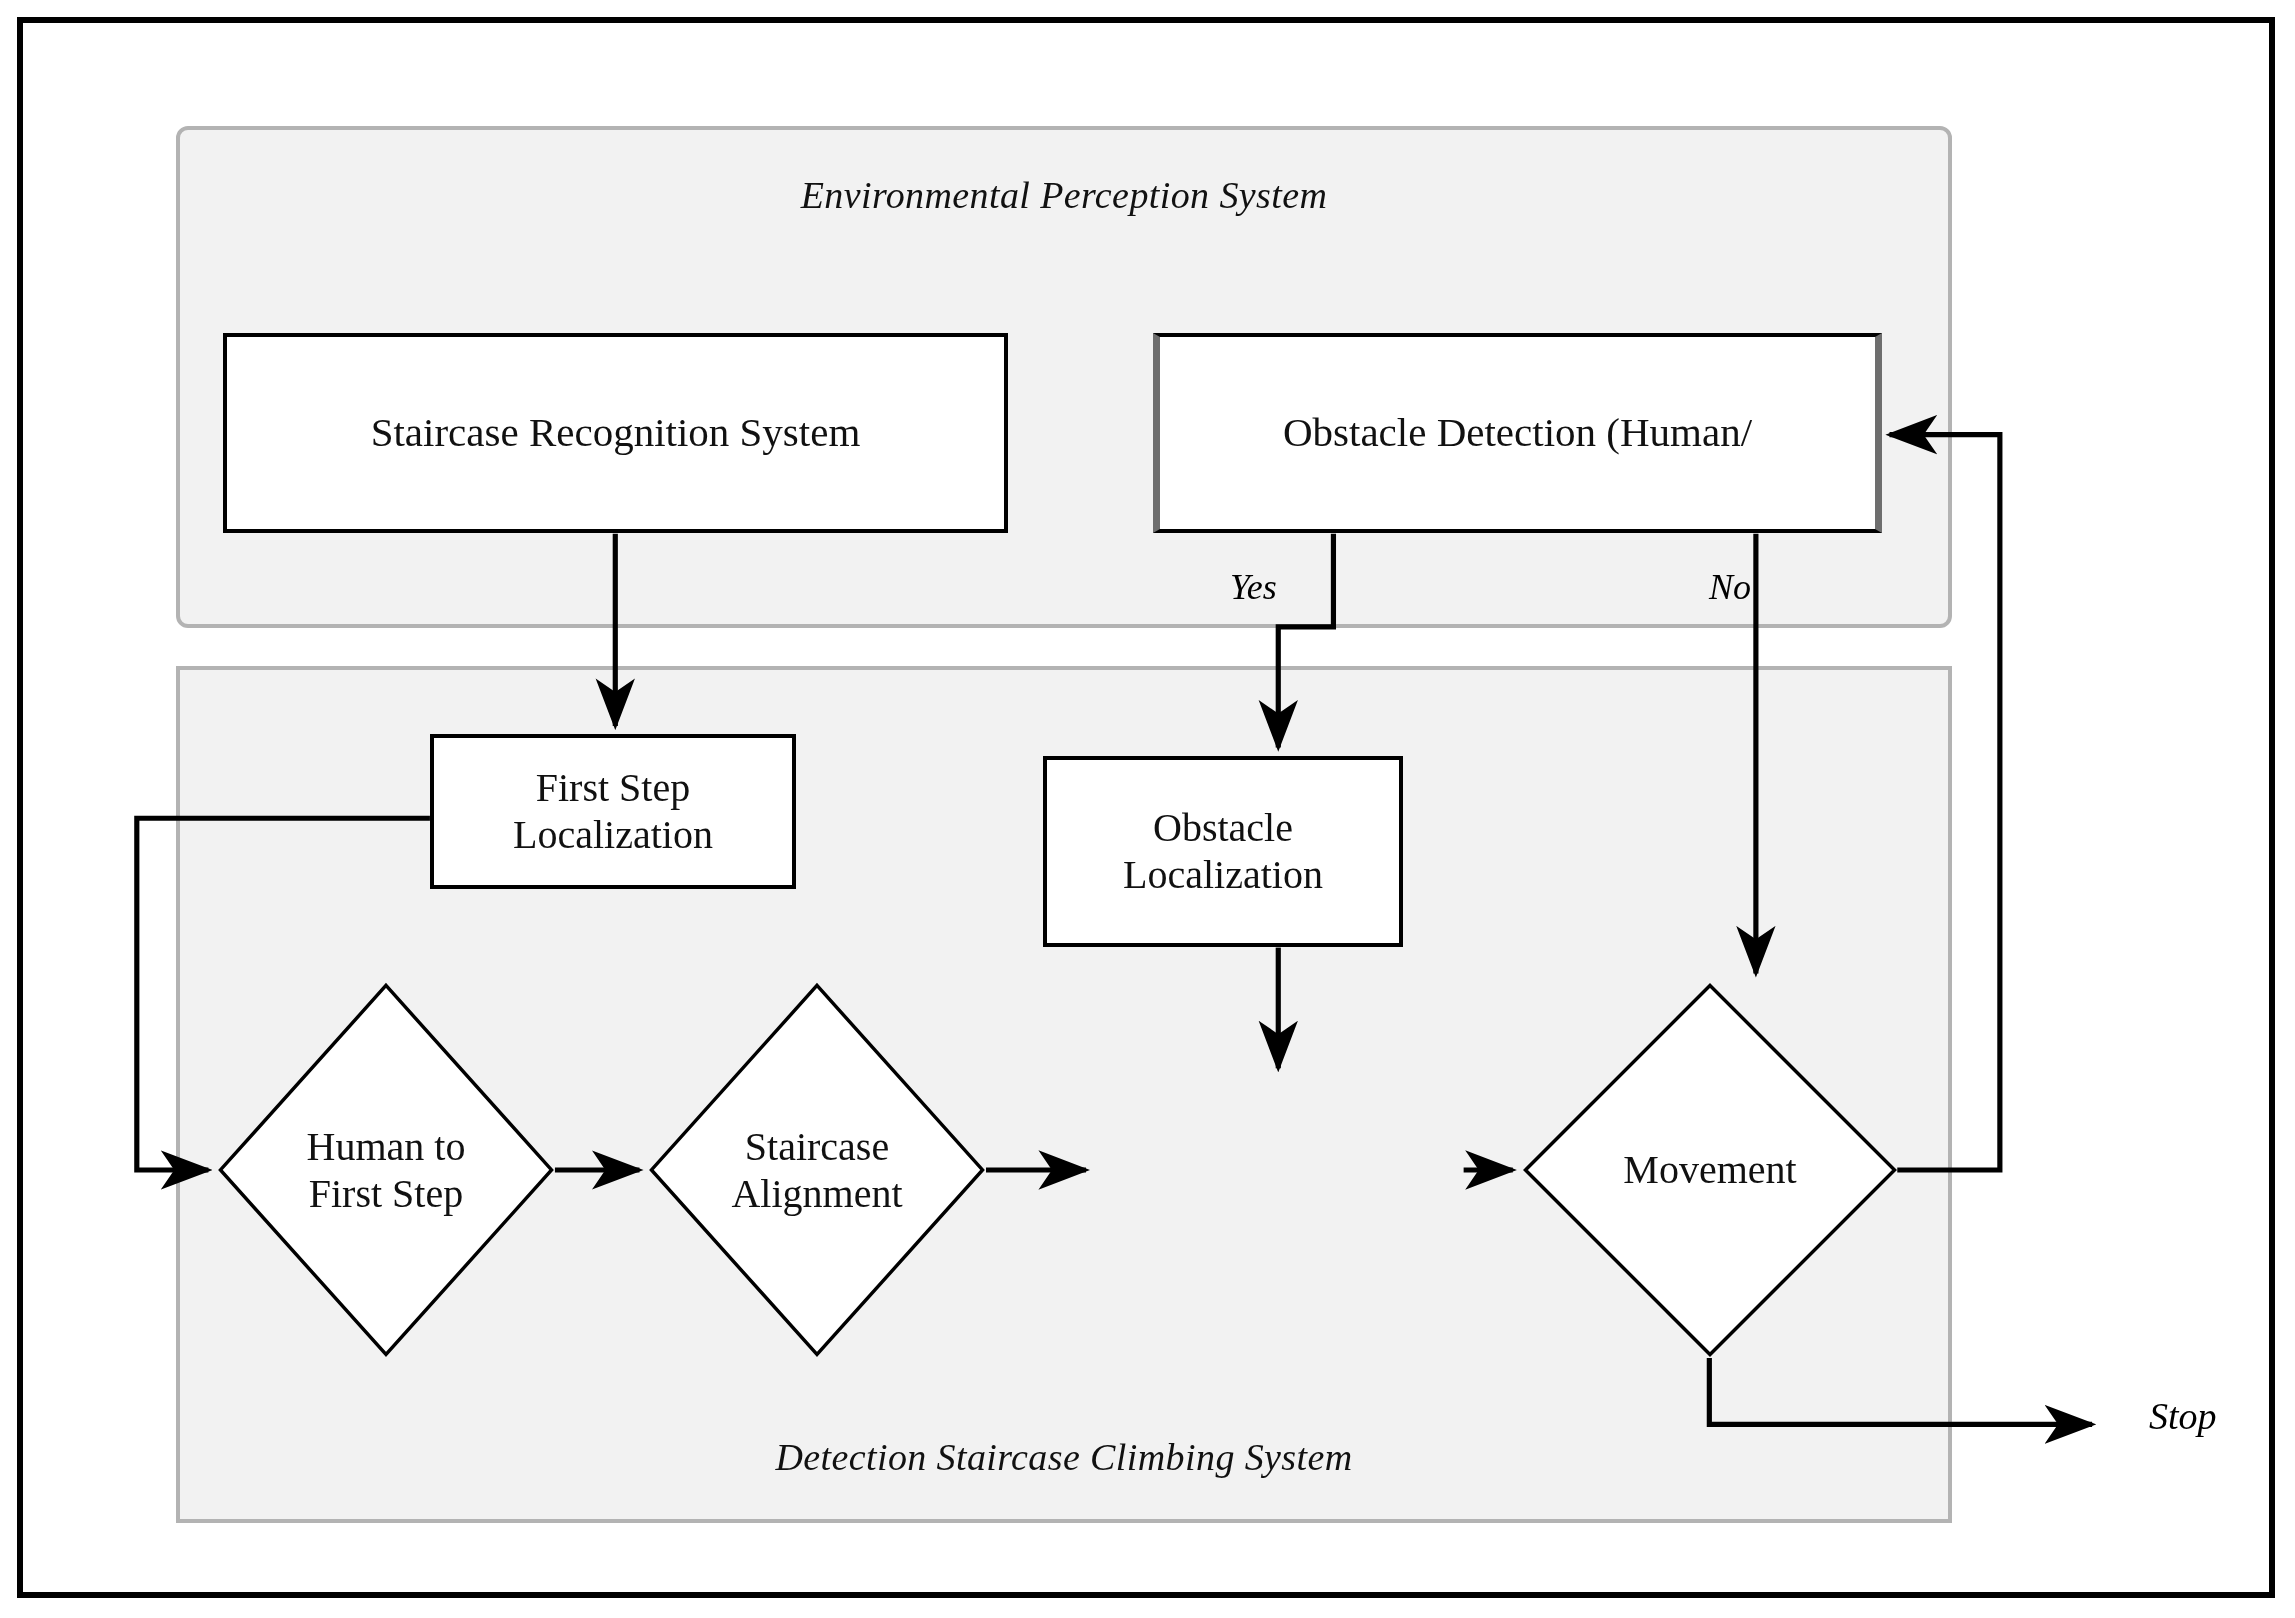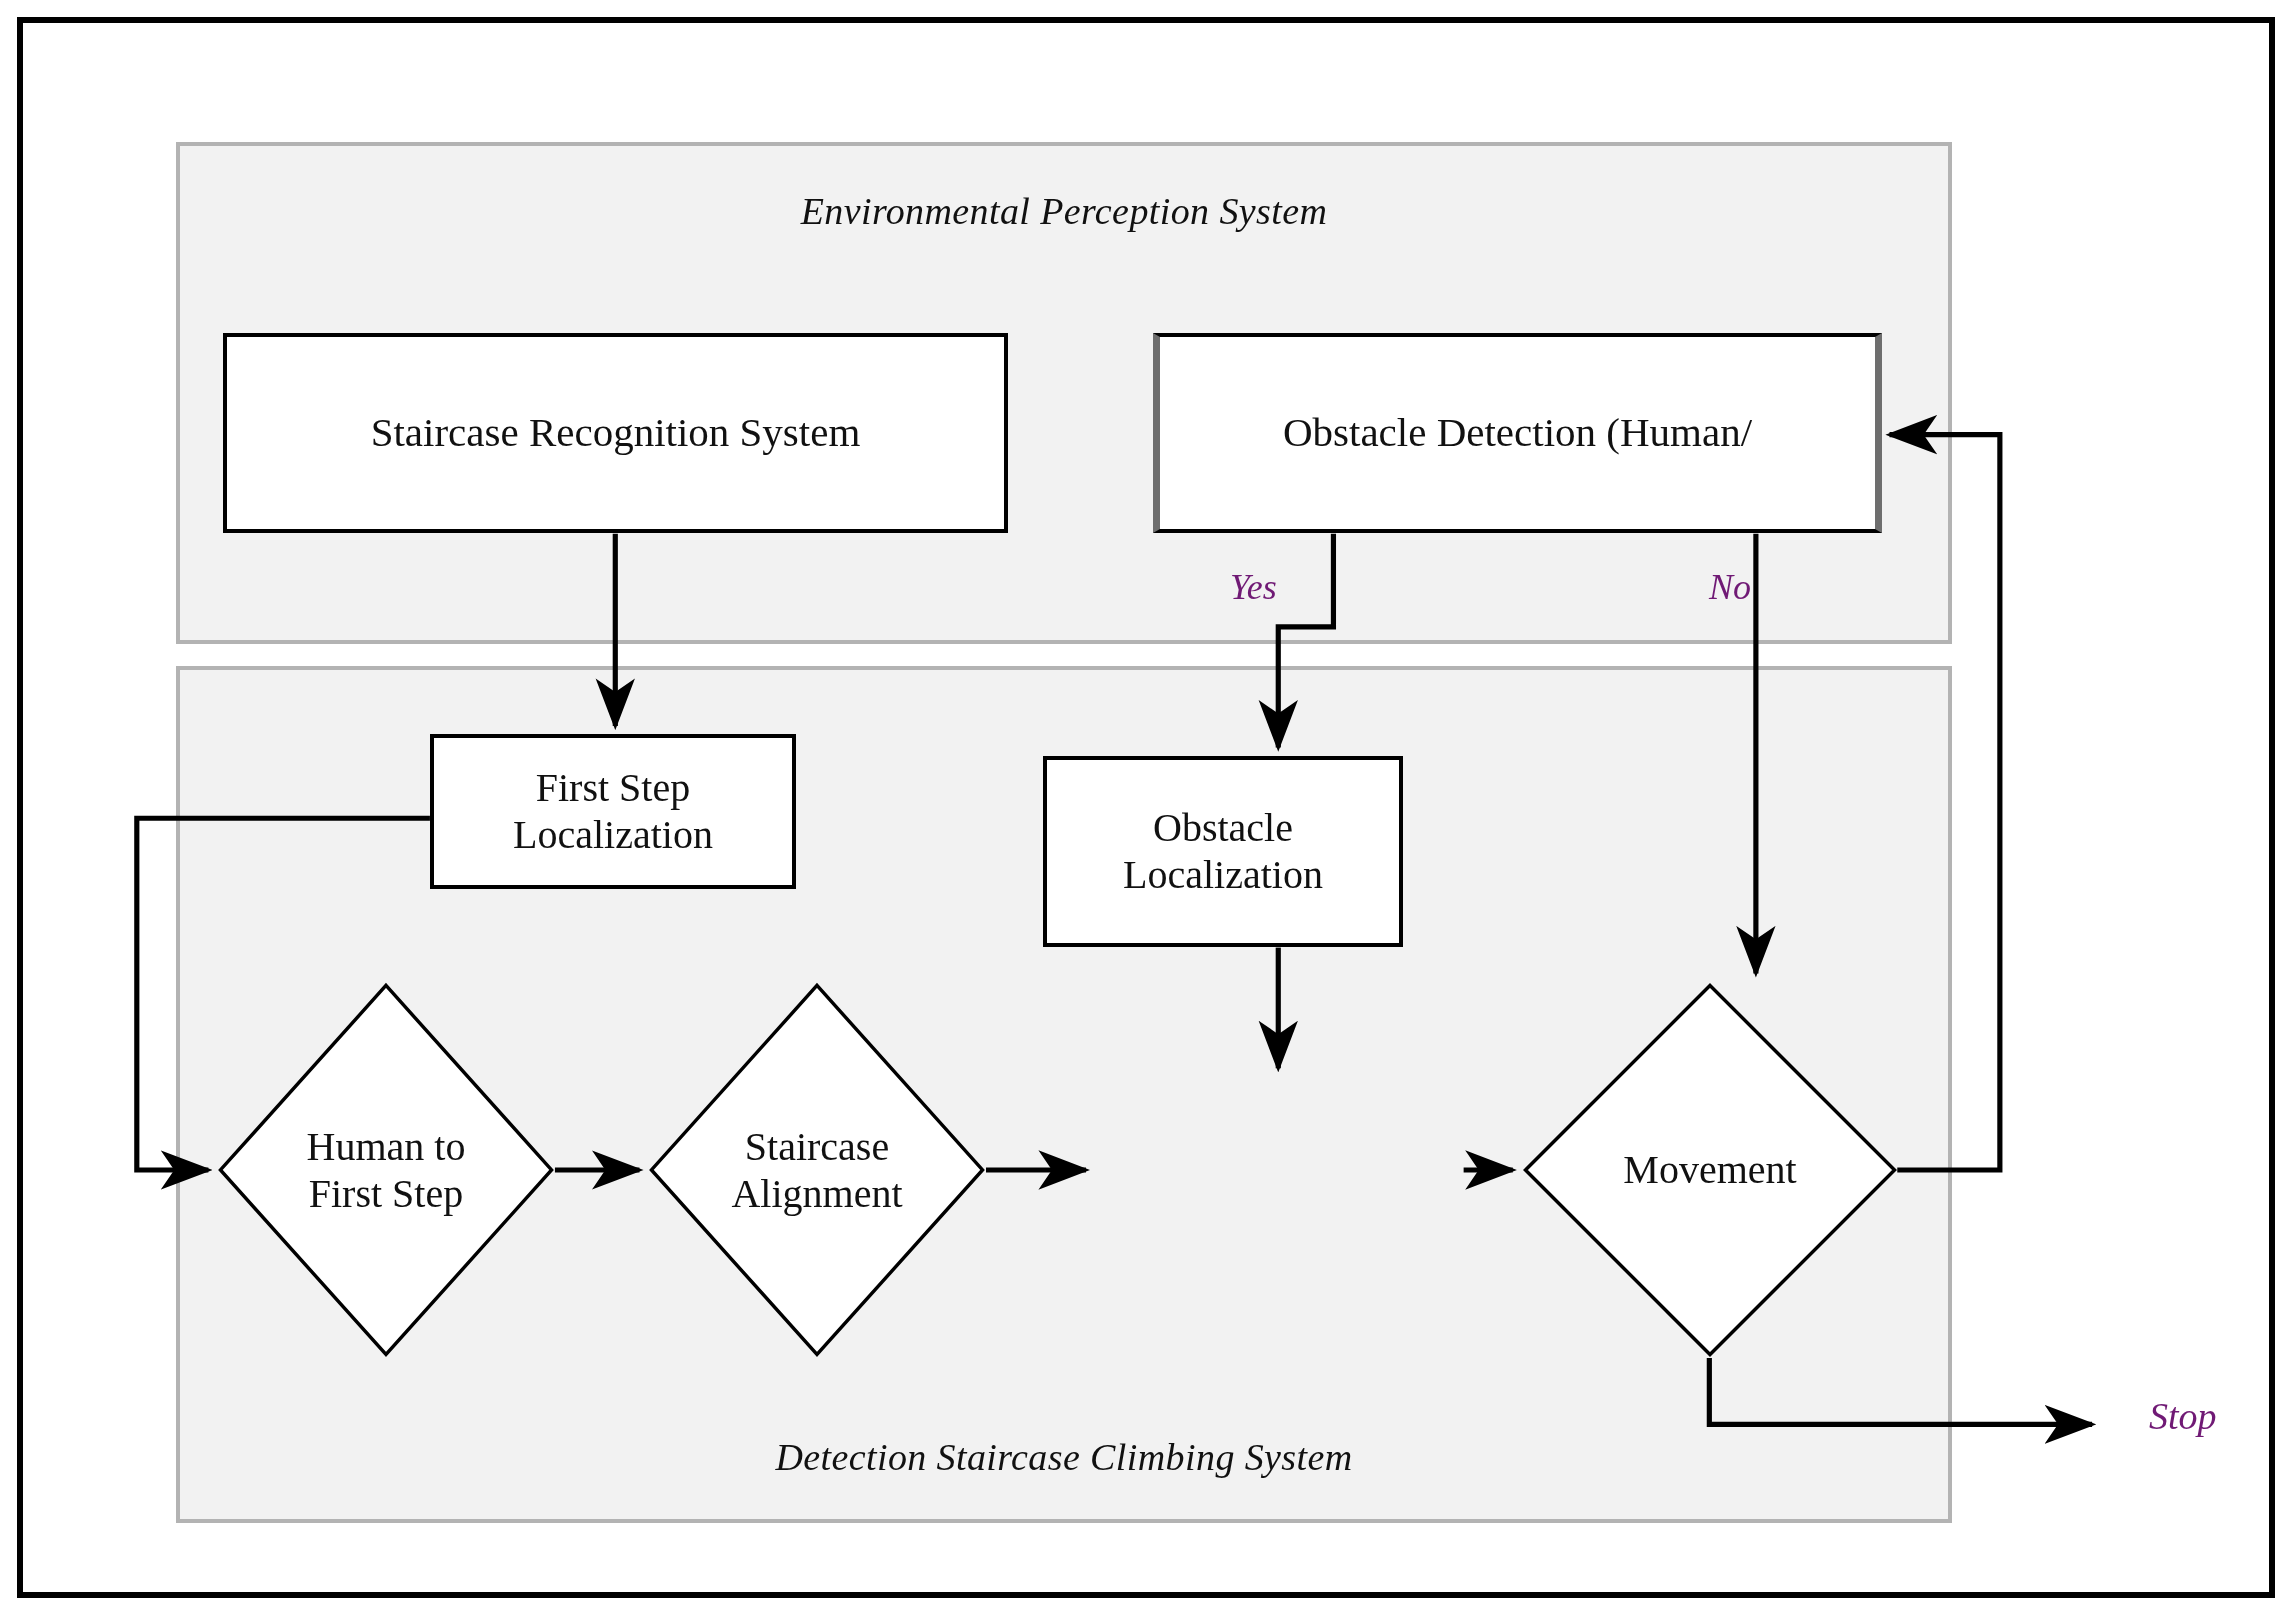--- a/index.html
+++ b/index.html
@@ -30,23 +30,24 @@
 
   
   .panel {
     position: absolute;
     background: #f2f2f2;
     border: 4.3px solid #b3b3b3;
     box-sizing: border-box;
   }
   #panel-perception {
     left: 153px;
-    top: 119px;
+    top: 103px;
     width: 1776px;
     height: 502px;
+    border-radius: 12px;
   }
   #panel-climbing {
     left: 153px;
     top: 643px;
     width: 1776px;
     height: 857px;
   }
 
   .panel-caption {
     position: absolute;
@@ -162,21 +163,21 @@
     height: 1619px;
     z-index: 2;
     pointer-events: none;
   }
 
   
   .edge-label {
     position: absolute;
     font-style: italic;
     font-size: 36px;
-    color: #701a75;
+    color: #000000;
     z-index: 5;
   }
   #label-yes { left: 1207px; top: 543px; }
   #label-no  { left: 1686px; top: 543px; }
   #label-stop {
     left: 2126px;
     top: 1371px;
     font-size: 38px;
   }
 </style>

